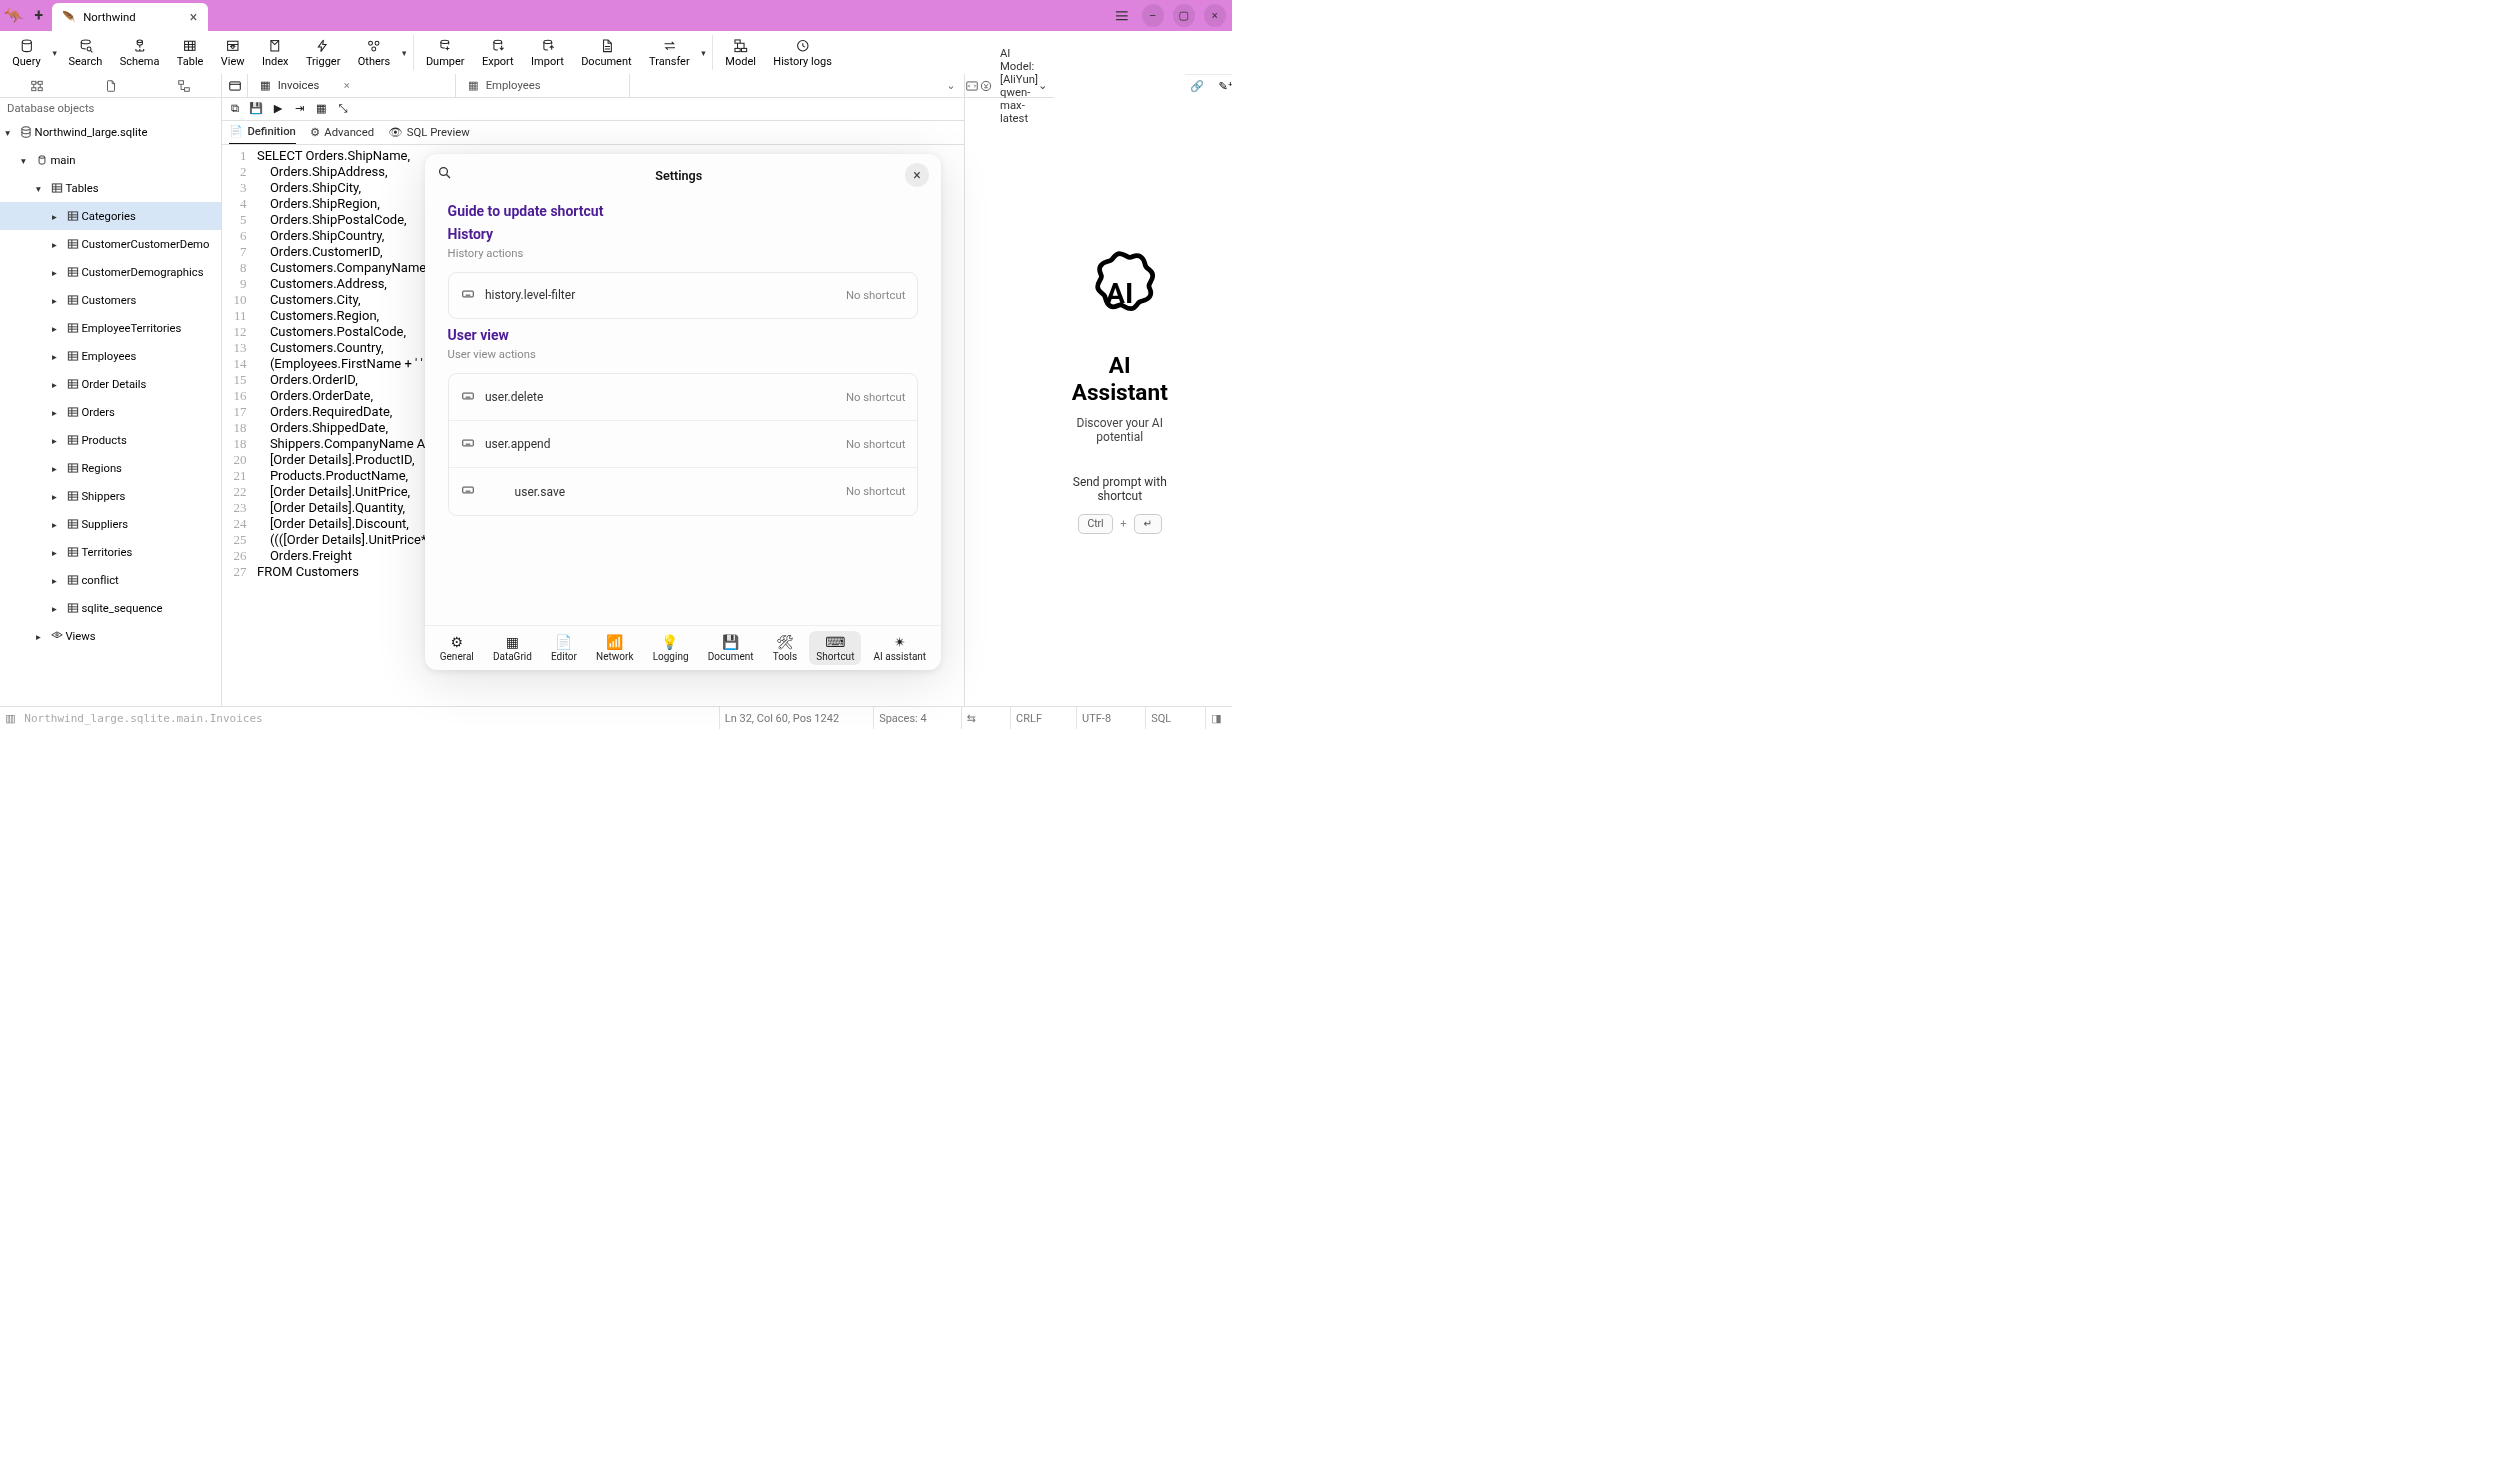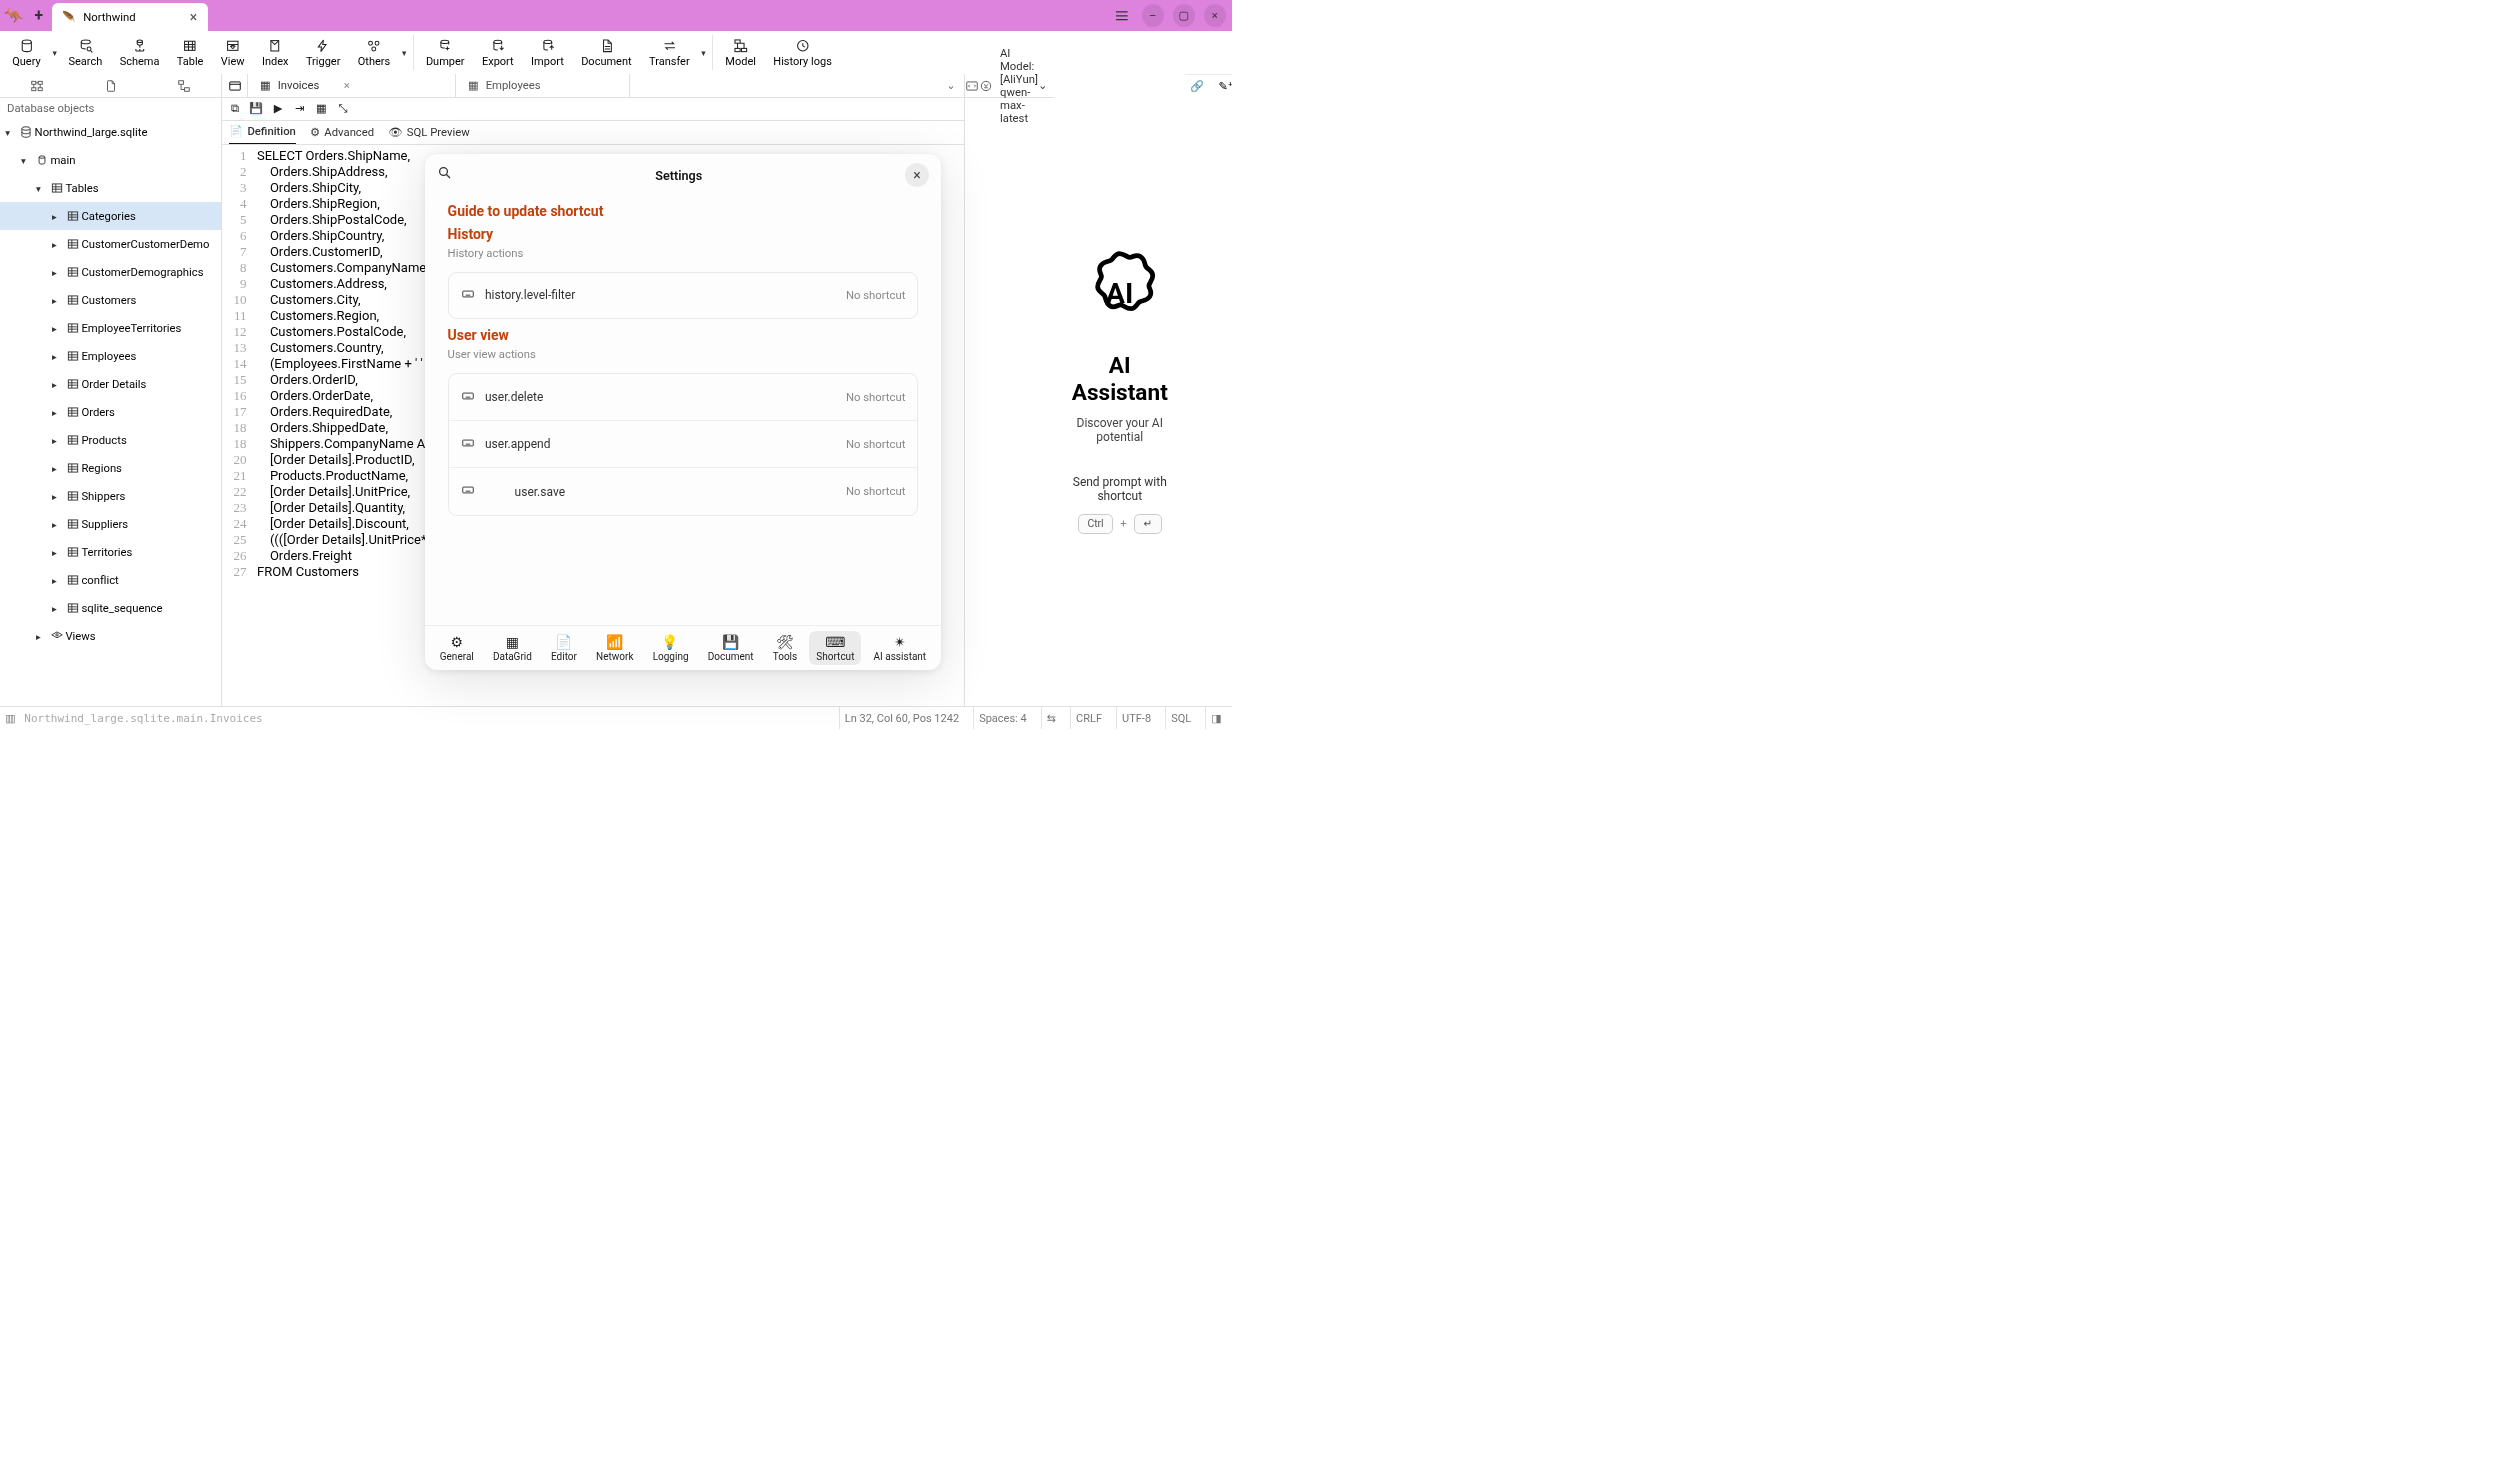--- a/index.html
+++ b/index.html
@@ -64,29 +64,29 @@
 .rp-body h2 { font-size: 22.6px; font-weight: 700; }
 .rp-body .sub { color: #444; font-size: 12px; }
 .rp-body .sub2 { color: #333; font-size: 12px; margin-top: 21px; }
 .kbd { display:inline-flex; align-items:center; justify-content:center; border:0.9px solid #ccc; border-radius:5.2px; background:#fafafa; padding:2.6px 8.7px; font-size:10.4px; color:#555; }
 .rp-foot { height: 24px; display: flex; align-items: center; padding: 0 5.2px; gap: 7px; border-top: 0.9px solid #eaeaea; }
 .rp-foot .sp { flex:1; }
 
 .statusbar { height: 22.6px; border-top: 0.9px solid #e0e0e0; display: flex; align-items: center; padding: 0 5.2px; gap: 8.7px; color: #777; font-size: 11px; }
 .statusbar .mono { font-family: ui-monospace, Menlo, Consolas, monospace; color: #aaa; }
 .statusbar .sp { flex:1; }
-.statusbar .cell { padding: 0 5.2px; border-left: 0.9px solid #e3e3e3; height: 100%; display:flex; align-items:center;}
+.statusbar .cell { padding: 0 5.2px; border-left: 0.9px solid #e3e3e3; height: 100%; display:flex; align-items:center;margin-left:20px;}
 
 .modal-backdrop { position: absolute; left: 425px; top: 154px; width: 516px; height: 516px; background: #fdfdfd; border-radius: 12px; box-shadow: 0 8.7px 52px rgba(0,0,0,0.12), 0 1.7px 7px rgba(0,0,0,0.08); display: flex; flex-direction: column; }
 .modal-head { height: 42px; display: flex; align-items: center; padding: 0 12px; }
 .modal-head .search { color: #333; font-size: 15.6px; }
 .modal-head .title { flex:1; text-align:center; font-weight: 600; font-size: 12.6px; color: #111; }
 .modal-head .close { width: 24px; height: 24px; border-radius: 50%; background: #ececec; display:flex; align-items:center; justify-content:center; font-size:14px; color:#444; cursor:pointer; }
 .modal-body { flex: 1; overflow: auto; padding: 0 22.6px; }
-.modal-body h3 { font-size: 14px; font-weight: 700; margin-top: 7px; color:#c2410c; }
+.modal-body h3 { font-size: 14px; font-weight: 700; margin-top: 7px; color:#4c1d95; }
 .modal-body .desc { color: #888; font-size: 11.3px; margin: 3.5px 0 10.4px; line-height: 1.4; }
 .sc-row { display: flex; align-items: center; height: 47px; border: 0.9px solid #e9e9ea; border-radius: 8.7px; padding: 0 12px; margin-bottom: 8.7px; gap: 10.4px; }
 .sc-row.hl { border: 1.3px solid #3a7ae0; box-shadow: 0 0 0 1.7px rgba(58,122,224,0.12); }
 .sc-row .kic { color:#333; }
 .sc-row .lab { color:#333; font-size: 12px; }
 .sc-row .val { margin-left:auto; color:#888; font-size: 11.3px; }
 .sc-row .val.box { border:0.9px solid #d4d4d4; border-radius:5.2px; padding:2.6px 7px; color:#333;}
 .sc-group { border: 0.9px solid #e9e9ea; border-radius: 8.7px; margin-bottom: 8.7px; }
 .sc-group .sc-row { border: none; border-radius: 0; border-bottom: 0.9px solid #eee; margin: 0; }
 .sc-group .sc-row:last-child { border-bottom: none; gap: 40px; }

